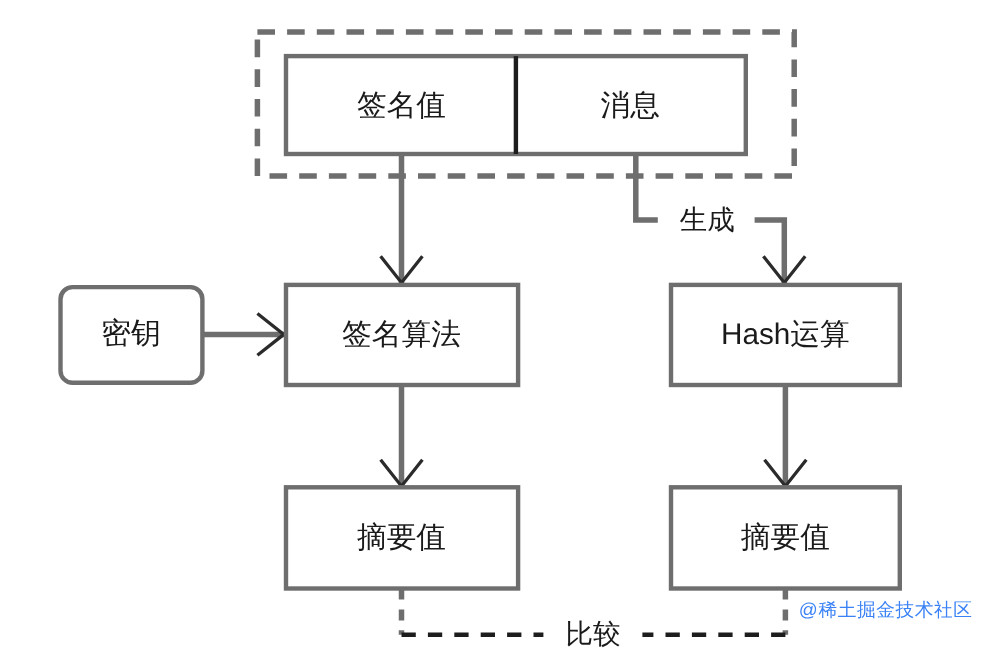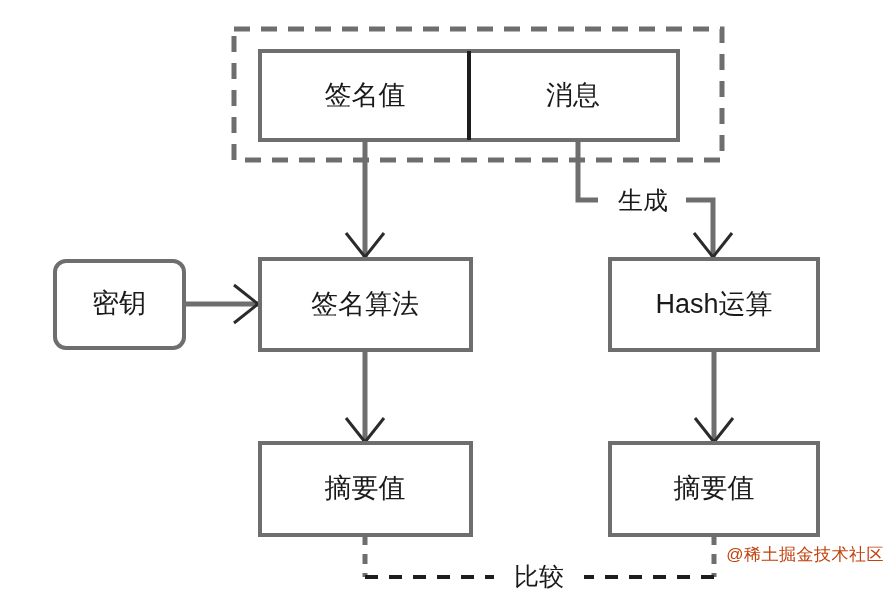--- a/index.html
+++ b/index.html
@@ -89,21 +89,21 @@
     fill: #1a1a1a;
     text-anchor: middle;
     dominant-baseline: middle;
   }
   .watermark-text {
     position: absolute;
     right: 12px;
     bottom: 22px;
     font-family: "Liberation Sans", "DejaVu Sans", sans-serif;
     font-size: 17px;
-    color: #c2410c;
+    color: #3b82f6;
     white-space: nowrap;
     letter-spacing: 0.5px;
   }
 </style>
 </head>
 <body>
 
 <div id="diagram-root">
 
   <svg class="canvas" viewBox="0 0 896 604" xmlns="http://www.w3.org/2000/svg">

